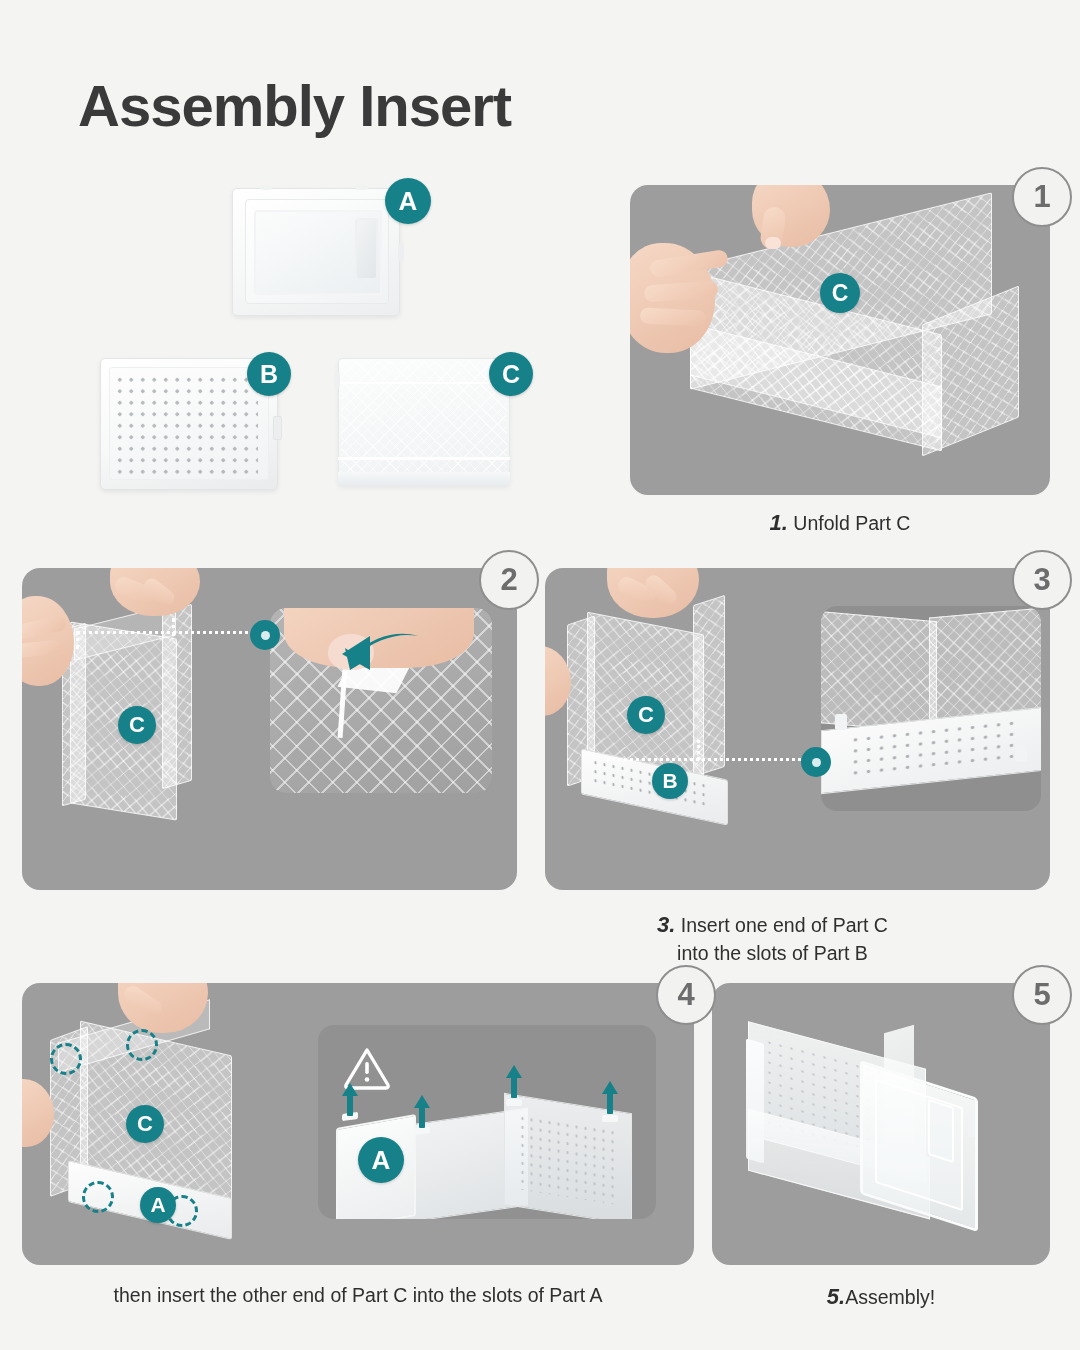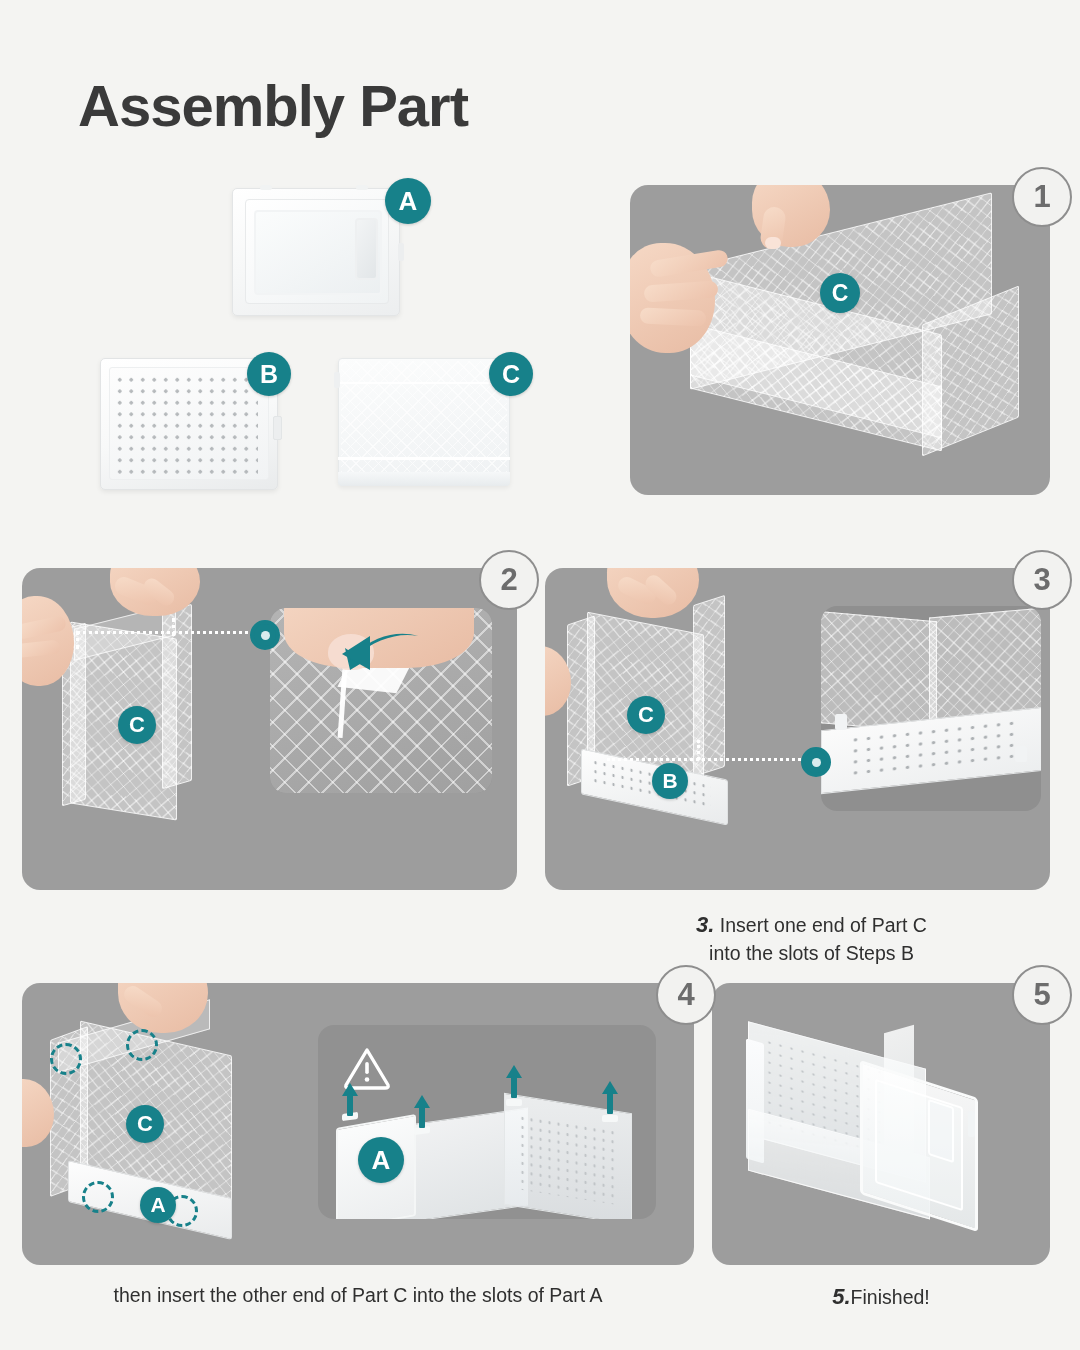--- a/index.html
+++ b/index.html
@@ -185,21 +185,21 @@
   }
 
   
   .warn{position:absolute;z-index:5;}
 </style>
 </head>
 <body>
 
 <div class="page">
 
-  <div class="title">Assembly Part</div>
+  <div class="title">Assembly Insert</div>
 
   <div>
 
     <div class="partA">
       <div class="frame"></div>
       <div class="nub" style="left:28px;"></div>
       <div class="nub" style="left:124px;"></div>
       <div class="inner"></div>
       <div class="door"></div>
       <div class="handle"></div>
@@ -250,20 +250,24 @@
       <div class="hand" style="left:122px;top:-16px;width:78px;height:78px;"></div>
       <div class="finger" style="left:132px;top:22px;width:22px;height:42px;transform:rotate(8deg);"></div>
       <div class="nail" style="left:135px;top:52px;width:16px;height:12px;"></div>
     </div>
     <div class="stepnum" style="right:-22px;top:-18px;">
       <span>1</span>
     </div>
     <div class="badge" style="left:190px;top:88px;width:40px;height:40px;font-size:23px;">
       <span>C</span>
     </div>
+  </div>
+  <div class="caption center" style="left:630px;top:508px;width:420px;">
+    <span class="num">1.</span>
+    <span>Unfold Part C</span>
   </div>
 
   <div class="panel" style="left:22px;top:568px;width:495px;height:322px;">
     <div class="clip">
 
       <div class="glass glassmesh" style="left:48px;top:62px;width:105px;height:180px;transform:skewY(9deg);border-radius:2px;"></div>
       <div class="glass glassmesh" style="left:40px;top:58px;width:22px;height:175px;transform:skewY(-16deg);border-radius:2px;"></div>
       <div class="glass glassmesh" style="left:140px;top:40px;width:28px;height:175px;transform:skewY(-16deg);border-radius:2px;"></div>
       <div class="glass" style="left:52px;top:48px;width:100px;height:30px;transform:skewY(-14deg);background:rgba(255,255,255,.25);"></div>
 
@@ -338,26 +342,26 @@
     <div class="stepnum" style="right:-22px;top:-18px;">
       <span>3</span>
     </div>
     <div class="badge" style="left:82px;top:128px;width:38px;height:38px;font-size:22px;">
       <span>C</span>
     </div>
     <div class="badge" style="left:107px;top:195px;width:36px;height:36px;font-size:21px;">
       <span>B</span>
     </div>
   </div>
-  <div class="caption center" style="left:559px;top:910px;width:505px;">
+  <div class="caption center" style="left:520px;top:910px;width:505px;">
     <div>
       <span class="num">3.</span>
       <span>Insert one end of Part C</span>
     </div>
-    <div>into the slots of Steps B</div>
+    <div>into the slots of Part B</div>
   </div>
 
   <div class="panel" style="left:22px;top:983px;width:672px;height:282px;">
     <div class="clip">
 
       <div class="glass glassmesh" style="left:58px;top:55px;width:150px;height:160px;transform:skewY(13deg);border-radius:2px;"></div>
       <div class="glass glassmesh" style="left:28px;top:50px;width:36px;height:155px;transform:skewY(-20deg);border-radius:2px;"></div>
       <div class="glass" style="left:36px;top:38px;width:150px;height:28px;transform:skewY(-16deg);background:rgba(255,255,255,.30);"></div>
 
       <div style="position:absolute;left:46px;top:196px;width:162px;height:40px;transform:skewY(13deg);
@@ -452,16 +456,16 @@
                   border:2px solid rgba(255,255,255,.95);border-radius:3px;background:rgba(250,252,252,.35);"></div>
       <div style="position:absolute;left:216px;top:120px;width:22px;height:52px;transform:skewY(18deg);
                   border:2px solid rgba(255,255,255,.95);border-radius:3px;background:rgba(244,247,248,.6);"></div>
       <div style="position:absolute;left:256px;top:128px;width:7px;height:26px;background:#f1f4f5;border-radius:2px;"></div>
     </div>
     <div class="stepnum" style="right:-22px;top:-18px;">
       <span>5</span>
     </div>
   </div>
   <div class="caption center" style="left:712px;top:1282px;width:338px;">
-    <span class="num">5.</span><span>Finished!</span>
+    <span class="num">5.</span><span>Assembly!</span>
   </div>
 
 </div>
 
 </body></html>

